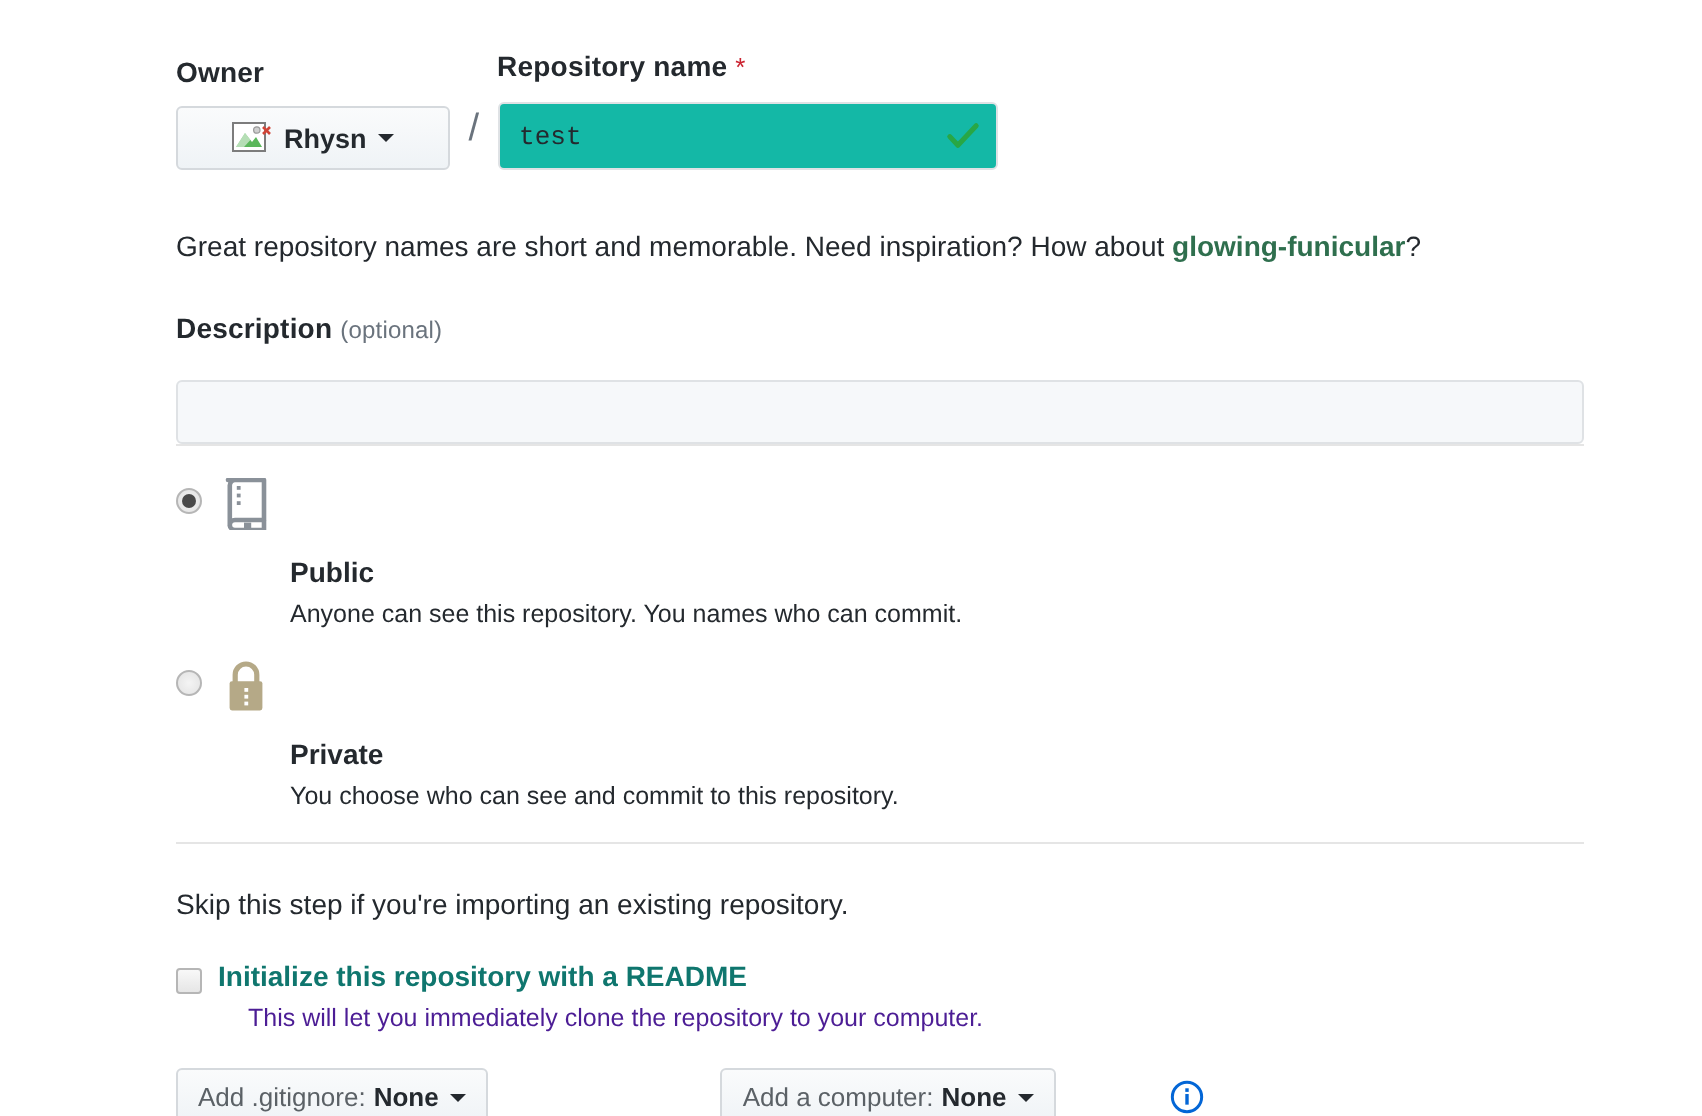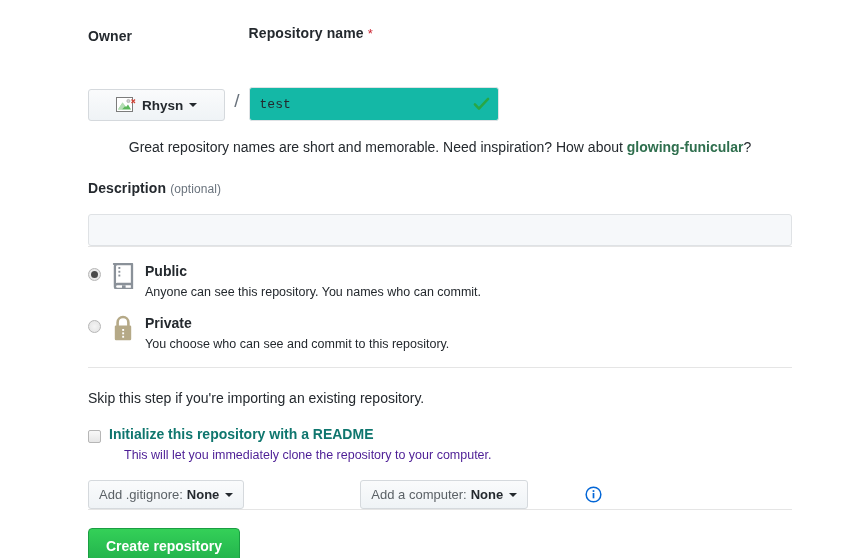--- a/index.html
+++ b/index.html
@@ -27,21 +27,21 @@
     left: 88px;
     top: 24px;
     width: 704px;
   }
 
   
   .name-row {
     display: flex;
     align-items: flex-end;
   }
-  .field-col { display: flex; flex-direction: column; gap: 36px; }
+  .field-col { display: flex; flex-direction: column; }
 
   .label {
     font-size: 14px;
     font-weight: bold;
     color: #24292e;
     line-height: 18px;
     margin-bottom: 8px;
     letter-spacing: 0.1px;
   }
   .label .optional {
@@ -115,25 +115,24 @@
     position: absolute;
     right: 9px;
     top: 50%;
     transform: translateY(-50%);
     width: 17px;
     height: 17px;
     pointer-events: none;
   }
 
   .hint {
-    margin-top: 16px;
+    margin-top: 28px;
     font-size: 14px;
     color: #24292e;
     line-height: 20px;
-    text-align: center;
   }
   .hint a {
     color: #2f6f4e;
     font-weight: bold;
     text-decoration: none;
   }
 
   
   .desc-block { margin-top: 22px; }
   .desc-input {
@@ -187,21 +186,21 @@
     margin: -3.5px 0 0 -3.5px;
     border-radius: 50%;
     background: #4a4a4a;
   }
   .vis-icon {
     width: 24px;
     height: 26px;
     flex: none;
     margin: 0 10px 0 0;
   }
-  .vis-text { padding-top: 0px; }
+  .vis-text { padding-top: 0px; margin-top: 39px; }
   .vis-title {
     font-size: 14px;
     font-weight: bold;
     line-height: 17px;
     color: #24292e;
   }
   .vis-desc {
     font-size: 12.5px;
     color: #24292e;
     line-height: 18px;

